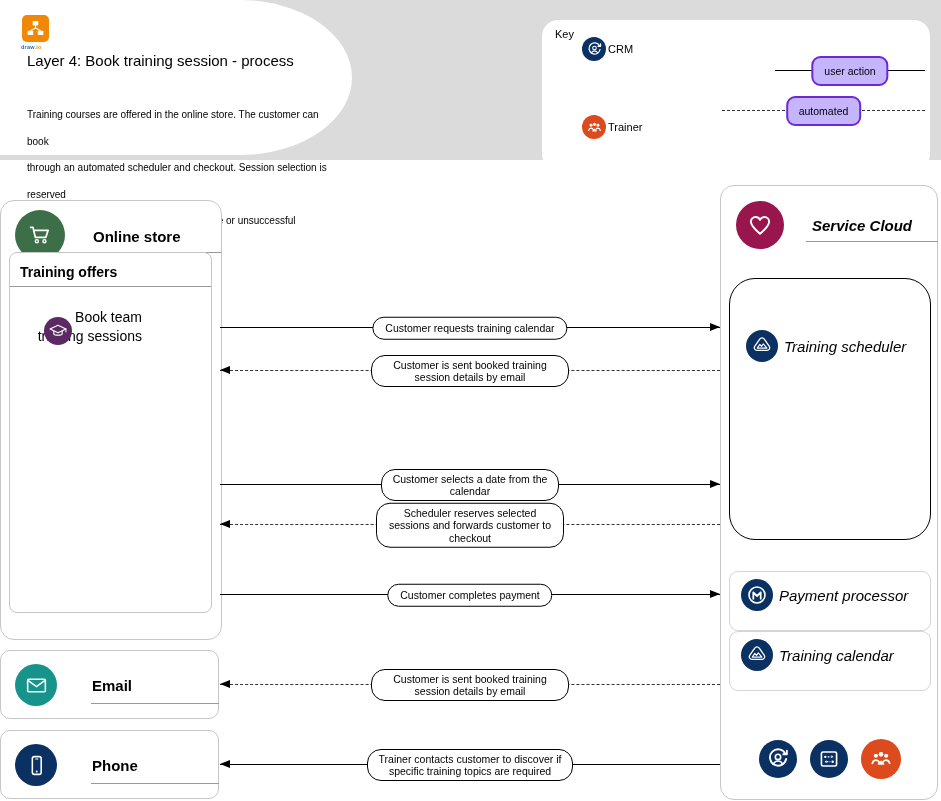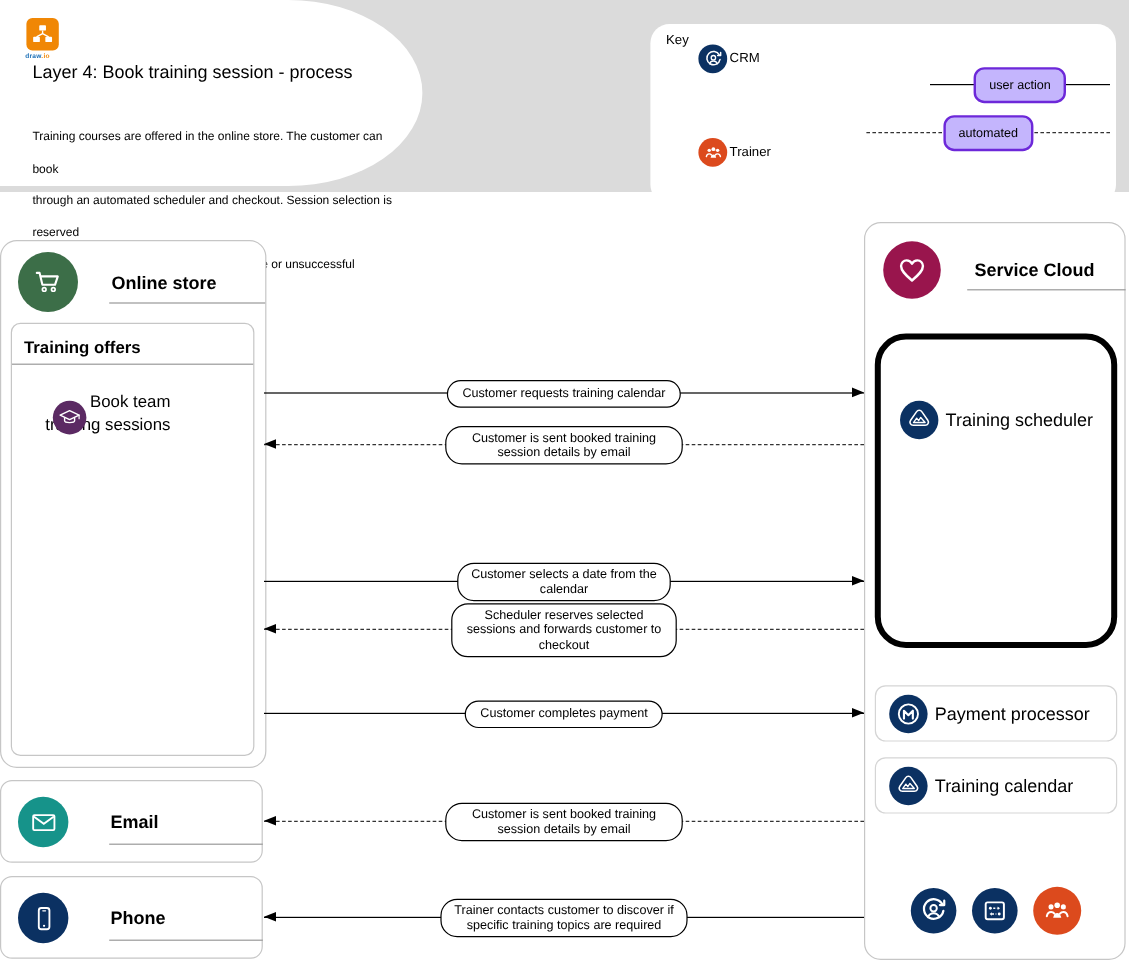--- a/index.html
+++ b/index.html
@@ -44,43 +44,43 @@
   
   .cbox { position:absolute; background:#fff; border:1px solid #c6c6c6; border-radius:14px; }
   .ctitle { position:absolute; font-size:15px; font-weight:700; }
   .crule { position:absolute; height:1px; background:#999; }
 
   
   #online-store { left:0; top:200px; width:222px; height:440px;text-align:right; }
   #online-store .badge { position:absolute; left:14px; top:9px; }
   #online-store .ctitle { left:92px; top:27px; }
   #online-store .crule { left:90px; top:51px; width:130px; }
-  .offers-box { position:absolute; left:8px; top:68px; width:203px; height:361px; border:1px solid #c6c6c6; border-radius:8px; background:#fff; }
+  .offers-box { position:absolute; left:8px; top:51px; width:203px; height:361px; border:1px solid #c6c6c6; border-radius:8px; background:#fff; }
   .offers-title { position:absolute; left:10px; top:11px; font-size:14px; font-weight:700; }
   .offers-rule { position:absolute; left:0; right:0; top:33px; height:1px; background:#999; }
   .offers-item { position:absolute; left:20px; top:55px; display:flex; align-items:center; gap:5px; }
   .offers-item .lbl { font-size:14px; line-height:19px; width:112px; }
 
   
   #email-box { left:0; top:650px; width:219px; height:69px; border-radius:10px; }
   #phone-box { left:0; top:730px; width:219px; height:69px; border-radius:10px; }
   #email-box .badge, #phone-box .badge { position:absolute; left:14px; top:13px; }
   #email-box .ctitle, #phone-box .ctitle { left:91px; top:26px; }
   #email-box .crule, #phone-box .crule { left:90px; top:52px; width:128px; }
 
   
-  #service-cloud { left:720px; top:185px; width:218px; height:615px; }
+  #service-cloud { left:720px; top:185px; width:218px; height:615px;font-style:italic; }
   #service-cloud .badge.hd { position:absolute; left:15px; top:15px; }
   #service-cloud .ctitle { left:91px; top:31px; }
   #service-cloud .crule { left:85px; top:55px; width:132px; }
-  .sc-inner { position:absolute; left:8px; top:92px; width:202px; height:262px; border:5px solid #000000; border-radius:26px; background:#fff; }
+  .sc-inner { position:absolute; left:8px; top:92px; width:202px; height:262px; border:1px solid #000000; border-radius:26px; background:#fff; }
   .sc-node-row { position:absolute; display:flex; align-items:center; gap:6px; }
   .sc-node-row .lbl { font-size:15px; white-space:nowrap; }
   .sc-inner .sc-node-row { left:16px; top:51px; }
-  .sc-small { position:absolute; left:8px; width:202px; height:47px; border:1px solid #d5d5d5; border-radius:9px; background:#fff; }
+  .sc-small { position:absolute; left:8px; width:202px; height:60px; border:1px solid #d5d5d5; border-radius:9px; background:#fff; }
   #sc-payment { top:385px; } #sc-calendar { top:445px; }
   .sc-small .sc-node-row { left:11px; top:7px; }
   .sc-footer { position:absolute; left:38px; top:553px; width:160px; display:flex; align-items:center; gap:13px; }
 
   
   .flow { position:absolute; left:220px; width:500px; height:0; }
   .flow-line { position:absolute; left:0; right:0; top:-1px; }
   .ah { position:absolute; top:-5px; width:0; height:0; border-top:4.5px solid transparent; border-bottom:4.5px solid transparent; }
   .ah-right { right:0; border-left:10px solid #000; }
   .ah-left { left:0; border-right:10px solid #000; }

